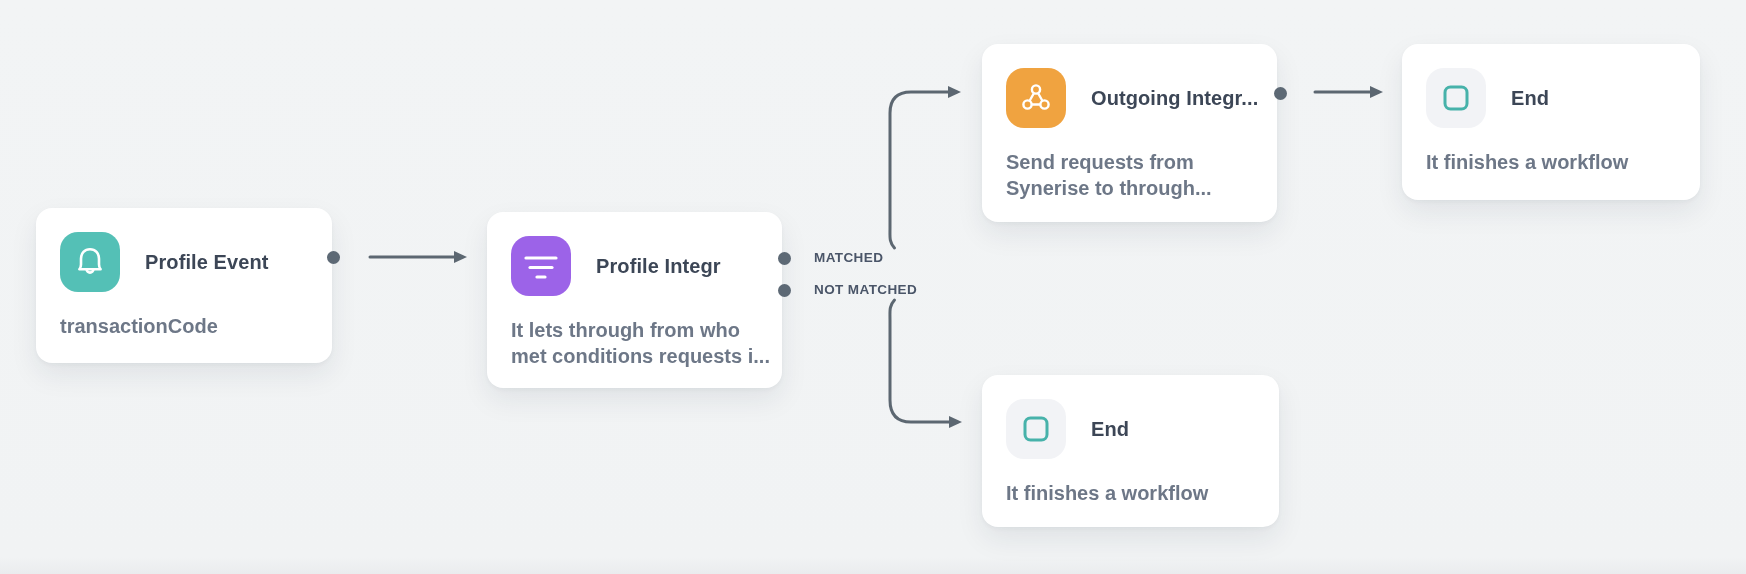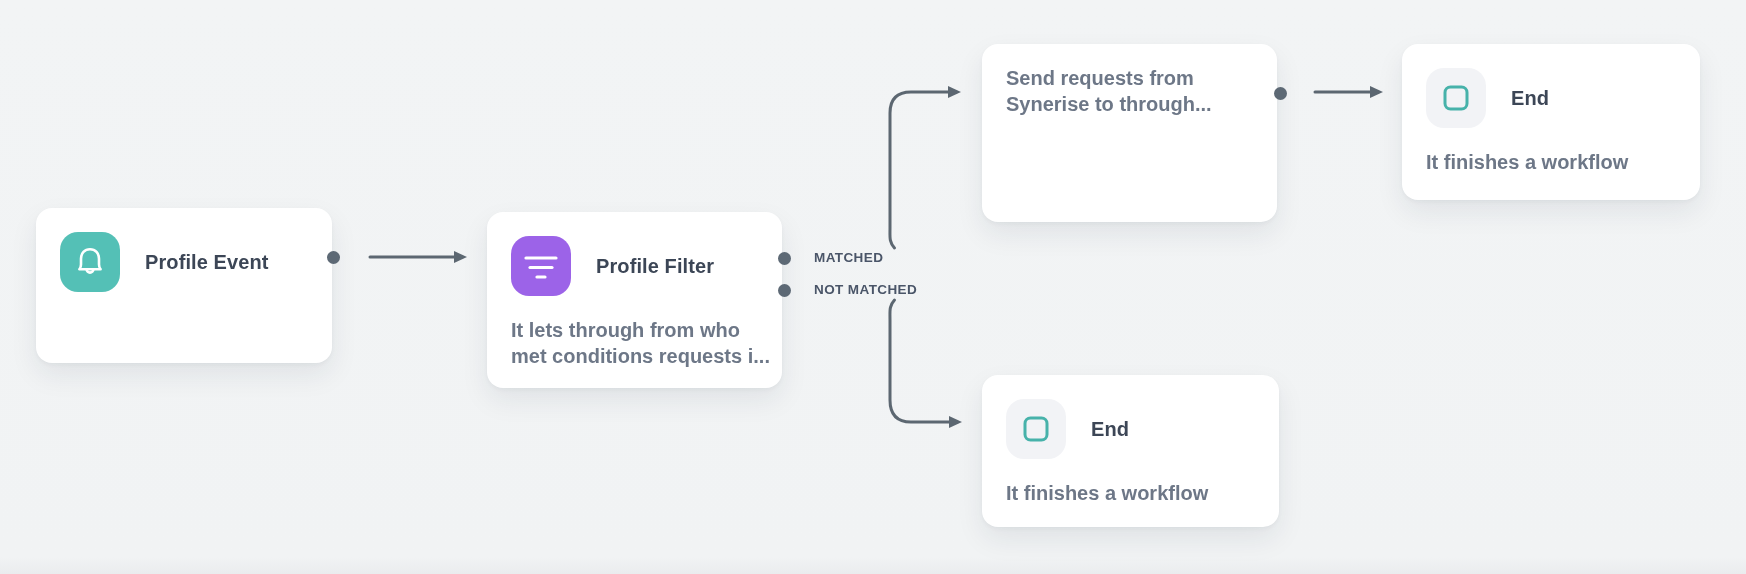--- a/index.html
+++ b/index.html
@@ -126,42 +126,58 @@
   <div class="node n-profile-event">
     <div class="node-header">
       <div class="node-icon" style="background-color: rgb(84, 192, 182);">
         <svg viewBox="0 0 60 60">
           <path d="M30 17.2c-5.4 0-9 4.1-9 9.6v5.6c0 2.1-.7 3.6-1.6 4.8h21.2c-.9-1.2-1.6-2.7-1.6-4.8v-5.6c0-5.5-3.6-9.6-9-9.6z" fill="none" stroke="#ffffff" stroke-width="2.6" stroke-linejoin="round"></path>
           <path d="M26.6 37.2 a3.4 3.4 0 0 0 6.8 0" fill="none" stroke="#ffffff" stroke-width="2.6" stroke-linecap="round"></path>
         </svg>
       </div>
       <div class="node-title">Profile Event</div>
     </div>
+    <div class="node-subtitle">
+      <span>transactionCode</span>
+    </div>
   </div>
 
   <div class="node n-profile-filter">
     <div class="node-header">
       <div class="node-icon" style="background-color: rgb(156, 99, 232);">
         <svg viewBox="0 0 60 60">
           <g stroke="#ffffff" stroke-width="3.2" stroke-linecap="round">
             <line x1="15" y1="22" x2="45" y2="22"></line>
             <line x1="19" y1="31.5" x2="41" y2="31.5"></line>
             <line x1="26" y1="41" x2="34" y2="41"></line>
           </g>
         </svg>
       </div>
-      <div class="node-title">Profile Filter</div>
+      <div class="node-title">Profile Integr</div>
     </div>
     <div class="node-subtitle">
       <span>It lets through from who</span>
       <span>met conditions requests i...</span>
     </div>
   </div>
 
   <div class="node n-outgoing">
+    <div class="node-header">
+      <div class="node-icon" style="background-color: rgb(240, 163, 64);">
+        <svg viewBox="0 0 60 60">
+          <path d="M30 21.5 L21.5 36.5 M30 21.5 L38.5 36.5 M21.5 36.5 L38.5 36.5" fill="none" stroke="#ffffff" stroke-width="2.4" stroke-linecap="round"></path>
+          <g stroke="#ffffff" stroke-width="2.4" style="fill: rgb(240, 163, 64);">
+            <circle cx="30" cy="21.5" r="4.1"></circle>
+            <circle cx="21.5" cy="36.5" r="4.1"></circle>
+            <circle cx="38.5" cy="36.5" r="4.1"></circle>
+          </g>
+        </svg>
+      </div>
+      <div class="node-title">Outgoing Integr...</div>
+    </div>
     <div class="node-subtitle">
       <span>Send requests from</span>
       <span>Synerise to through...</span>
     </div>
   </div>
 
   <div class="node n-end-top">
     <div class="node-header">
       <div class="node-icon" style="background-color: rgb(242, 243, 246);">
         <svg viewBox="0 0 60 60">

